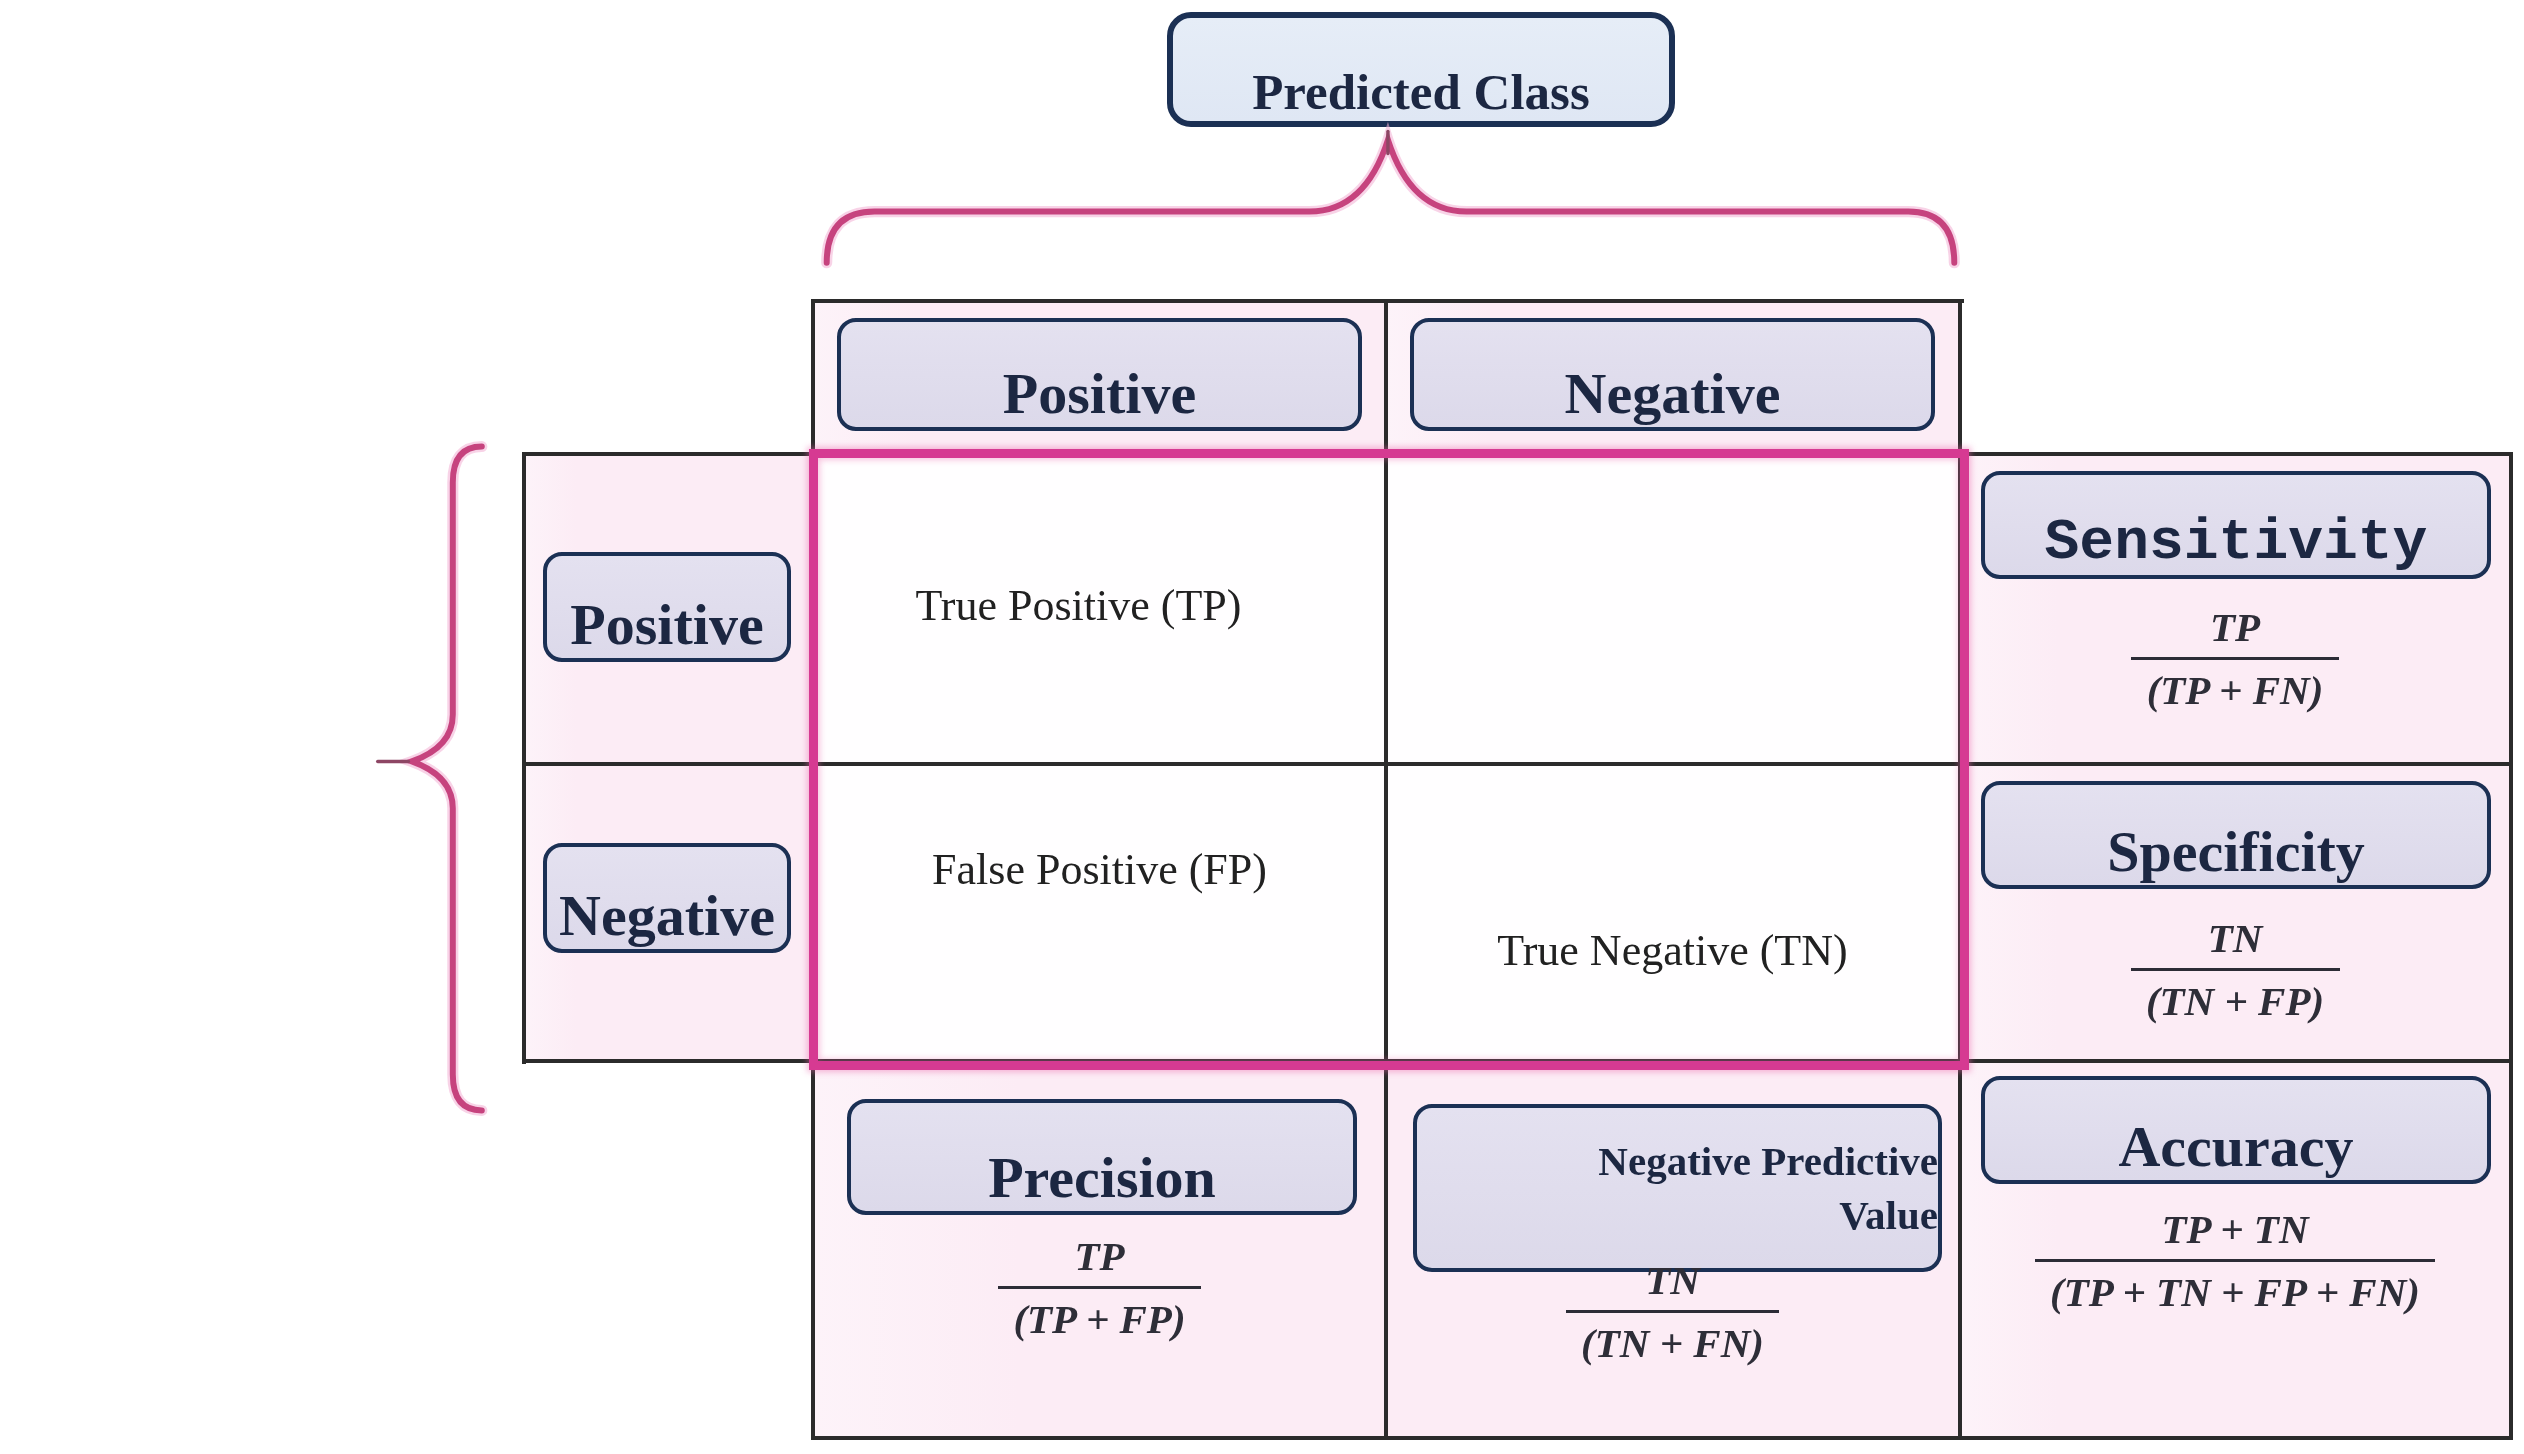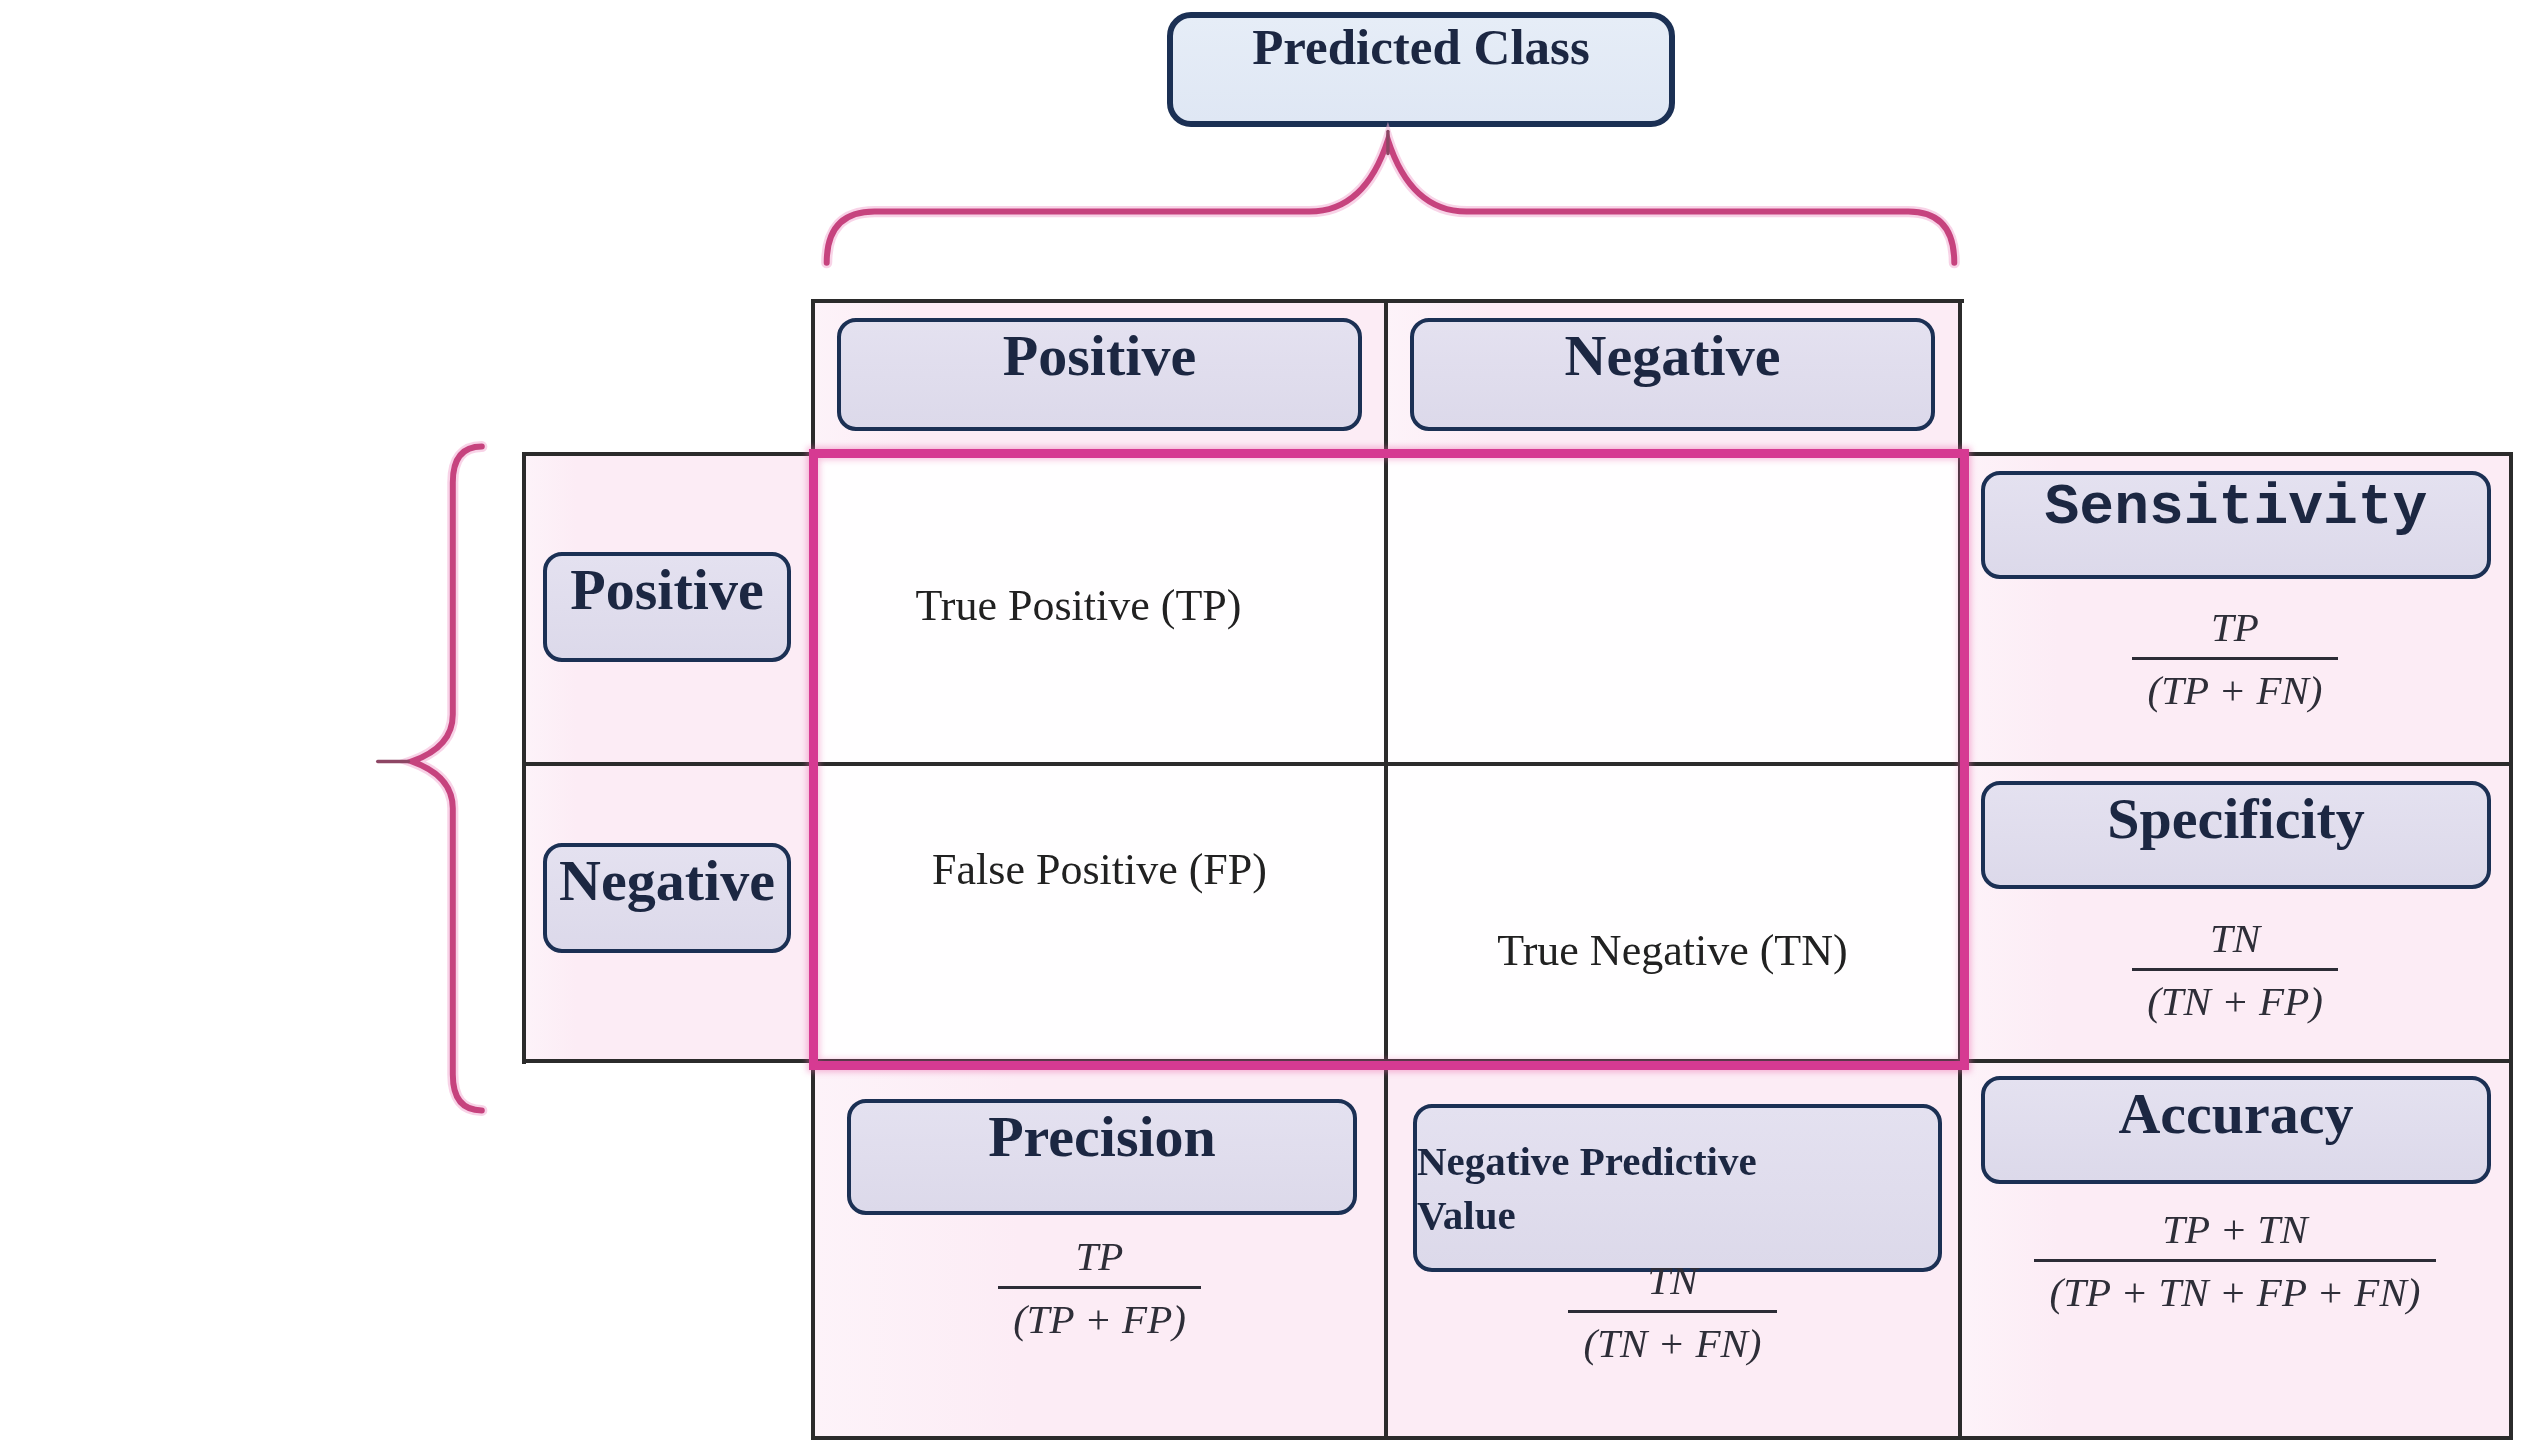--- a/index.html
+++ b/index.html
@@ -14,39 +14,39 @@
   
   .gline{background:var(--grid-line,#2b2b2b);}
   
   .magenta-frame{
     border:9.4px solid var(--magenta-border,#d63a92);
     box-shadow:0 0 6px 1.7px rgba(236,100,170,.45), inset 0 0 6px 1.7px rgba(236,100,170,.4);
     pointer-events:none;
   }
   
   .box{
-    display:flex;align-items:flex-start;justify-content:center;text-align:center;
+    display:flex;align-items:flex-end;justify-content:center;text-align:center;
     font-weight:bold;color:var(--label-text,#1c2742);
     border:4.3px solid var(--navy-border,#1b3054);border-radius:19px;
     background:linear-gradient(180deg,#e4e1f0 0%,var(--lavender-fill,#dcd9ea) 100%);
   }
   .box.blue{
     background:linear-gradient(180deg,#e6edf7 0%,var(--blue-fill,#dfe7f4) 100%);
     border-width:6px;border-radius:24px;font-size:51px;
   }
   .box.lav{font-size:58px;}
   .box.npv{font-size:41px;line-height:1.32;flex-direction:column;}
   
   .celltext{
     text-align:center;font-size:44px;color:var(--cell-text,#212121);
   }
   
   .fraction{
     display:flex;flex-direction:column;align-items:center;
-    font-style:italic;font-weight:400;font-size:41px;color:var(--formula-text,#2e2e38);
+    font-style:italic;font-weight:700;font-size:41px;color:var(--formula-text,#2e2e38);
   }
   .fraction .num{padding:0 8.6px 6px;}
   .fraction .den{border-top:3.4px solid #2c2c36;padding:6px 15.4px 0;}
   
   svg{overflow:visible;}
   .brace-glow{fill:none;stroke:#f2aed4;stroke-width:13;stroke-linecap:round;opacity:.55;}
   .brace-core{fill:none;stroke:var(--brace-pink,#c6437e);stroke-width:7;stroke-linecap:round;}
   .brace-stem{fill:none;stroke:#8d4664;stroke-width:4;stroke-linecap:round;}
 </style>
 </head>

